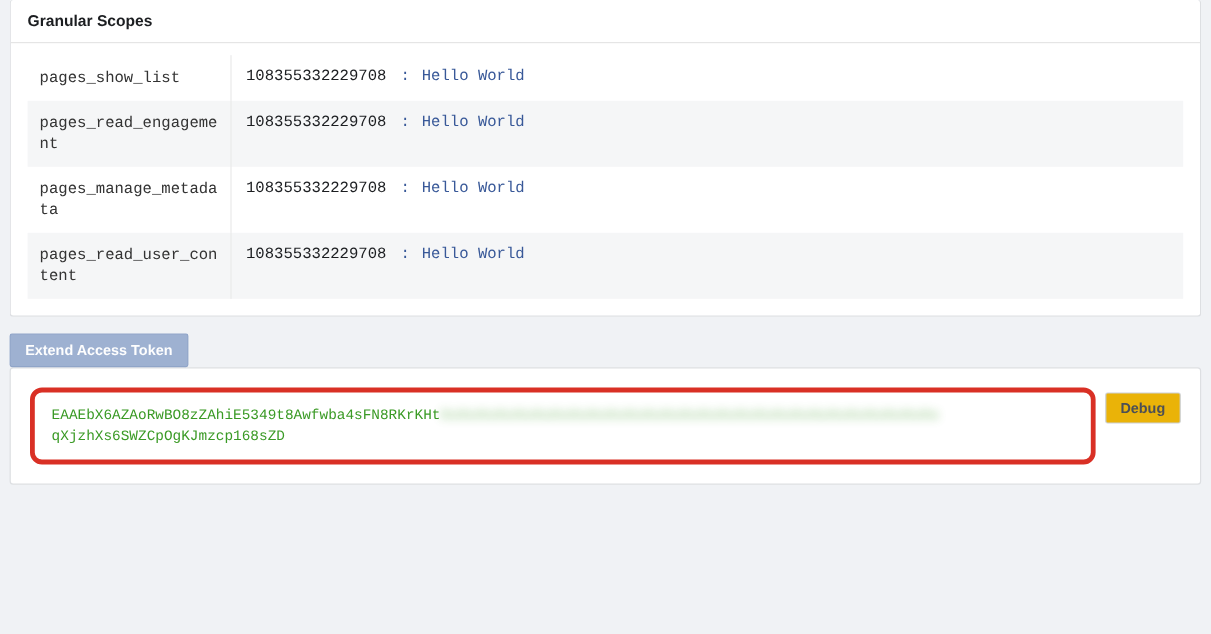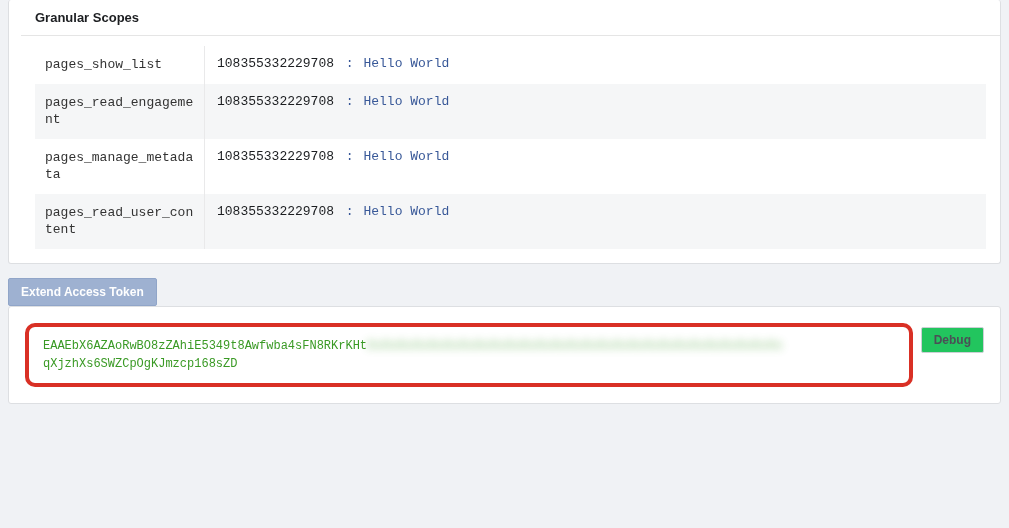--- a/index.html
+++ b/index.html
@@ -14,21 +14,20 @@
       background: #f0f2f5;
       width: 1009px;
       height: 528px;
       overflow: hidden;
     }
     .panel {
       background: #fff;
       border: 1px solid #dddfe2;
       border-radius: 3px;
       margin: 0 8px 10px 8px;
-      padding-left: 12px;
     }
     .panel-header {
       padding: 10px 14px;
       font-weight: bold;
       font-size: 13px;
       color: #1c1e21;
       border-bottom: 1px solid #e5e5e5;
     }
     .scopes-table {
       padding: 10px 14px 14px 14px;
@@ -123,21 +122,21 @@
     .token-vis {
       display: inline-block;
     }
     .token-blur {
       display: inline-block;
       filter: blur(4px);
       opacity: 0.7;
       letter-spacing: 0.5px;
     }
     .debug-btn {
-      background: #22c55e;
+      background: #eab308;
       border: 1px solid #ccd0d5;
       border-radius: 2px;
       color: #4b4f56;
       font-size: 12px;
       font-weight: bold;
       padding: 5px 12px;
       cursor: pointer;
       margin-top: 4px;
     }
     .top-panel {

